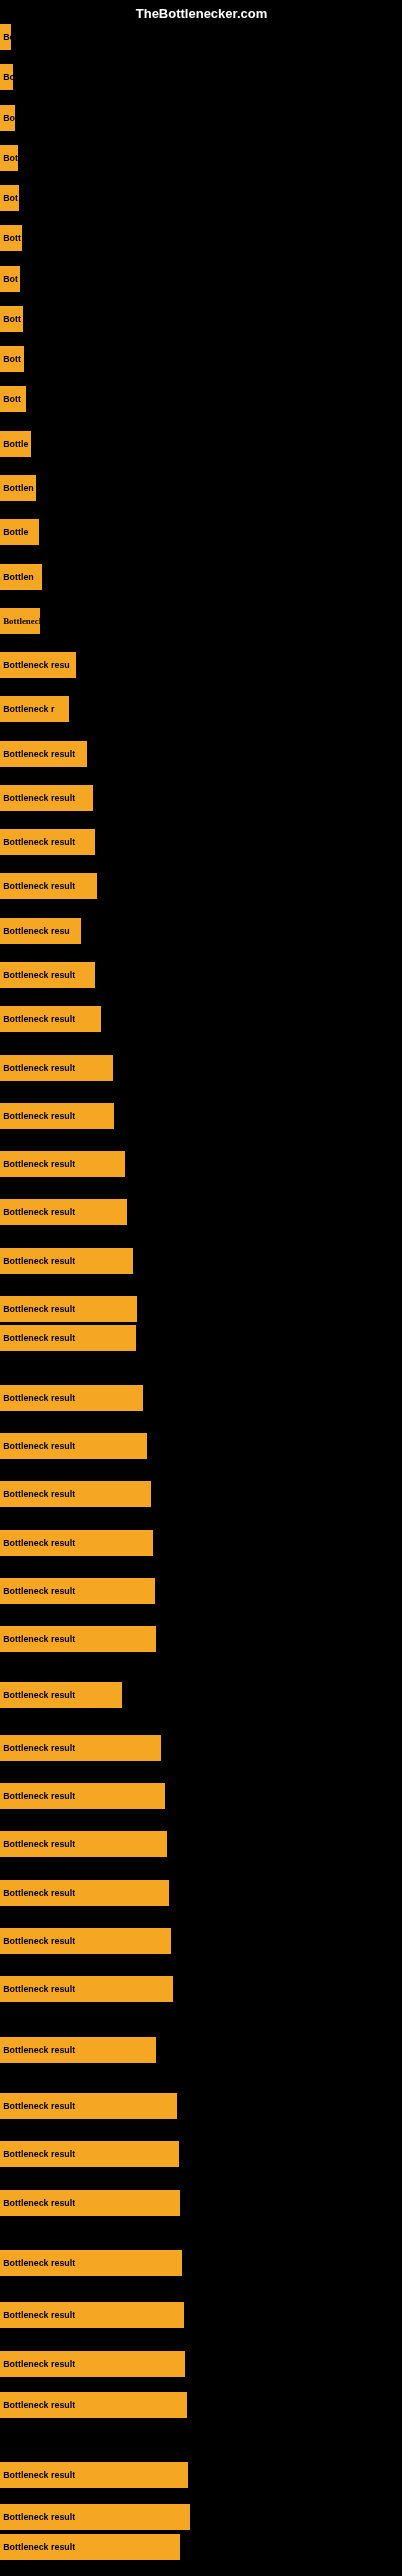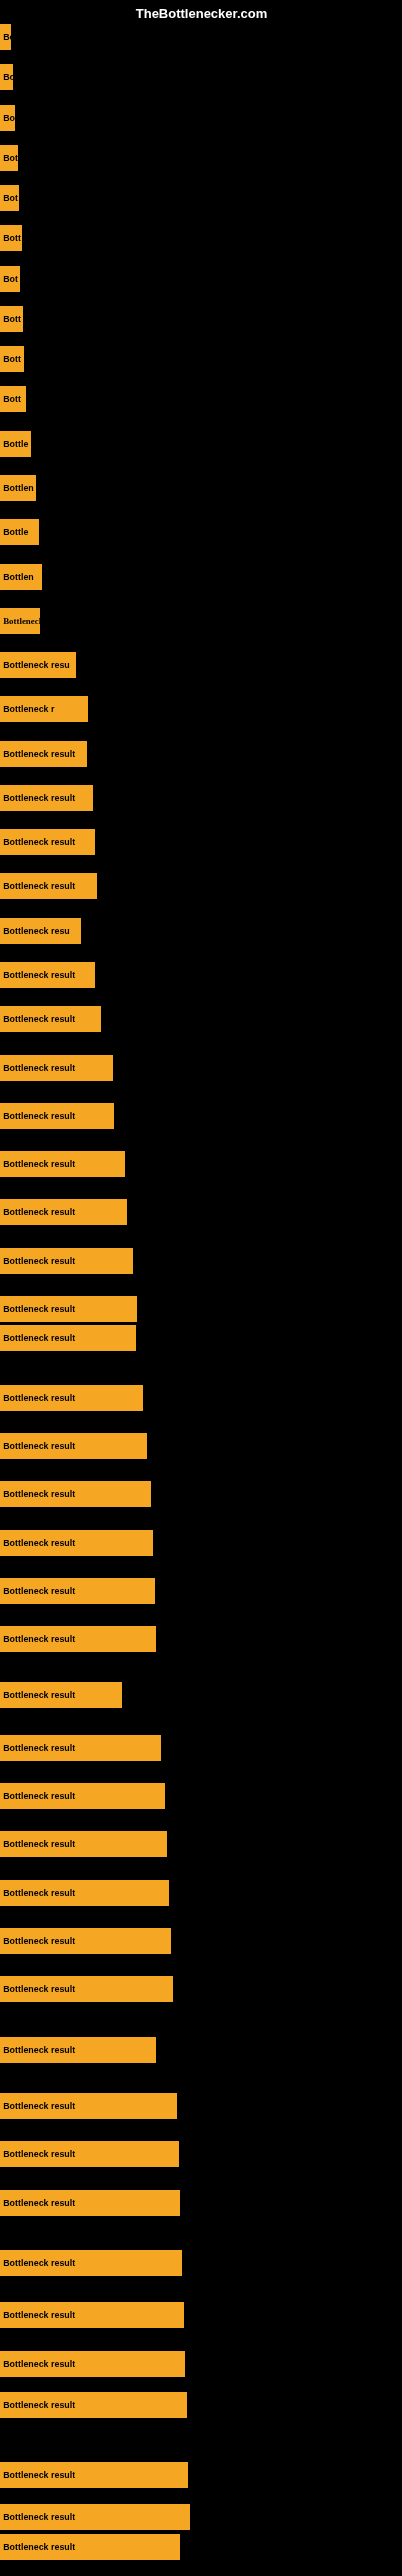--- a/index.html
+++ b/index.html
@@ -87,21 +87,21 @@
   </div>
 <div class="bottleneck-bar" style="top: 564px; width: 42px;">
     <span>Bottlen</span>
   </div>
 <div class="bottleneck-bar" style="top: 608px; width: 40px; font-family: Liberation Serif, serif;">
     <span>Bottleneck</span>
   </div>
 <div class="bottleneck-bar" style="top: 652px; width: 76px;">
     <span>Bottleneck resu</span>
   </div>
-<div class="bottleneck-bar" style="top: 696px; width: 88px;">
+<div class="bottleneck-bar" style="top: 696px; width: 69px;">
     <span>Bottleneck r</span>
   </div>
 <div class="bottleneck-bar" style="top: 741px; width: 87px;">
     <span>Bottleneck result</span>
   </div>
 <div class="bottleneck-bar" style="top: 785px; width: 93px;">
     <span>Bottleneck result</span>
   </div>
 <div class="bottleneck-bar" style="top: 829px; width: 95px;">
     <span>Bottleneck result</span>

